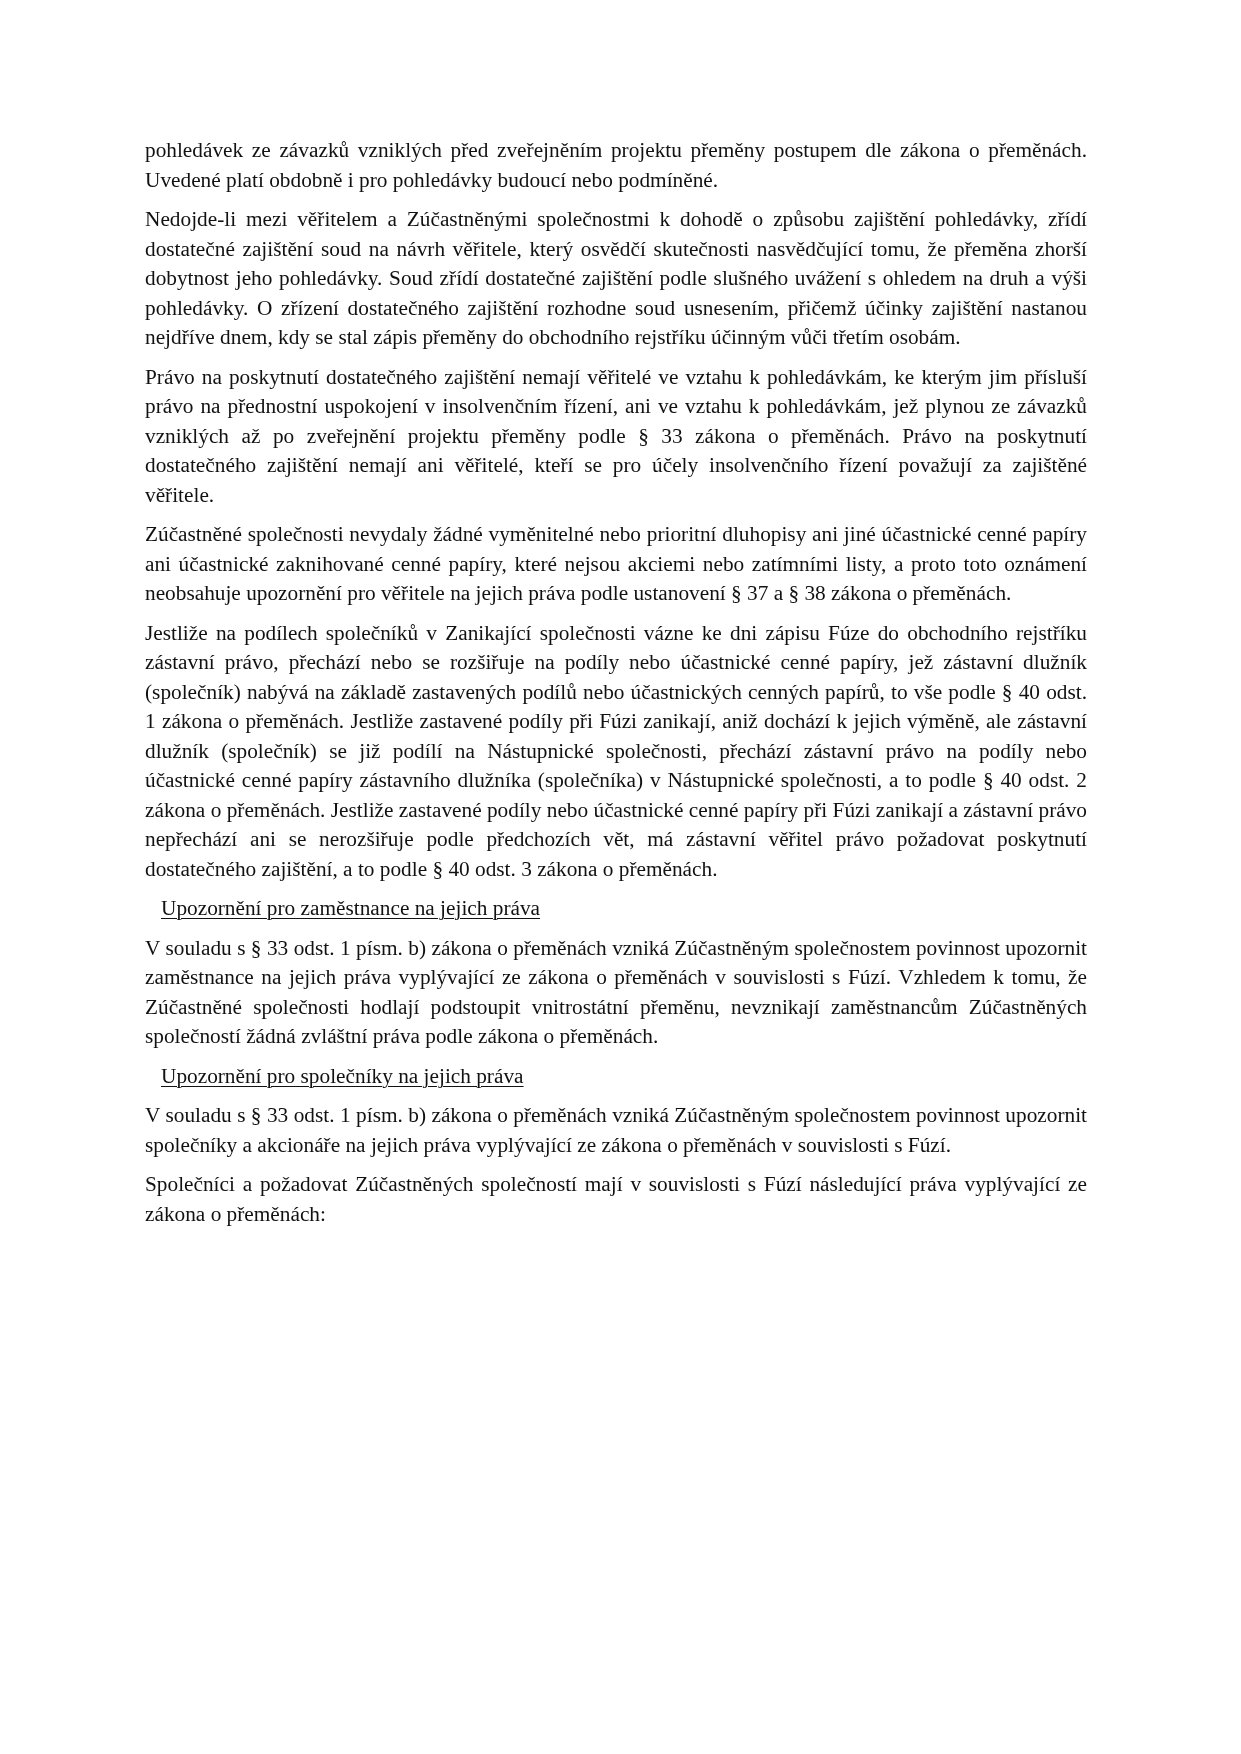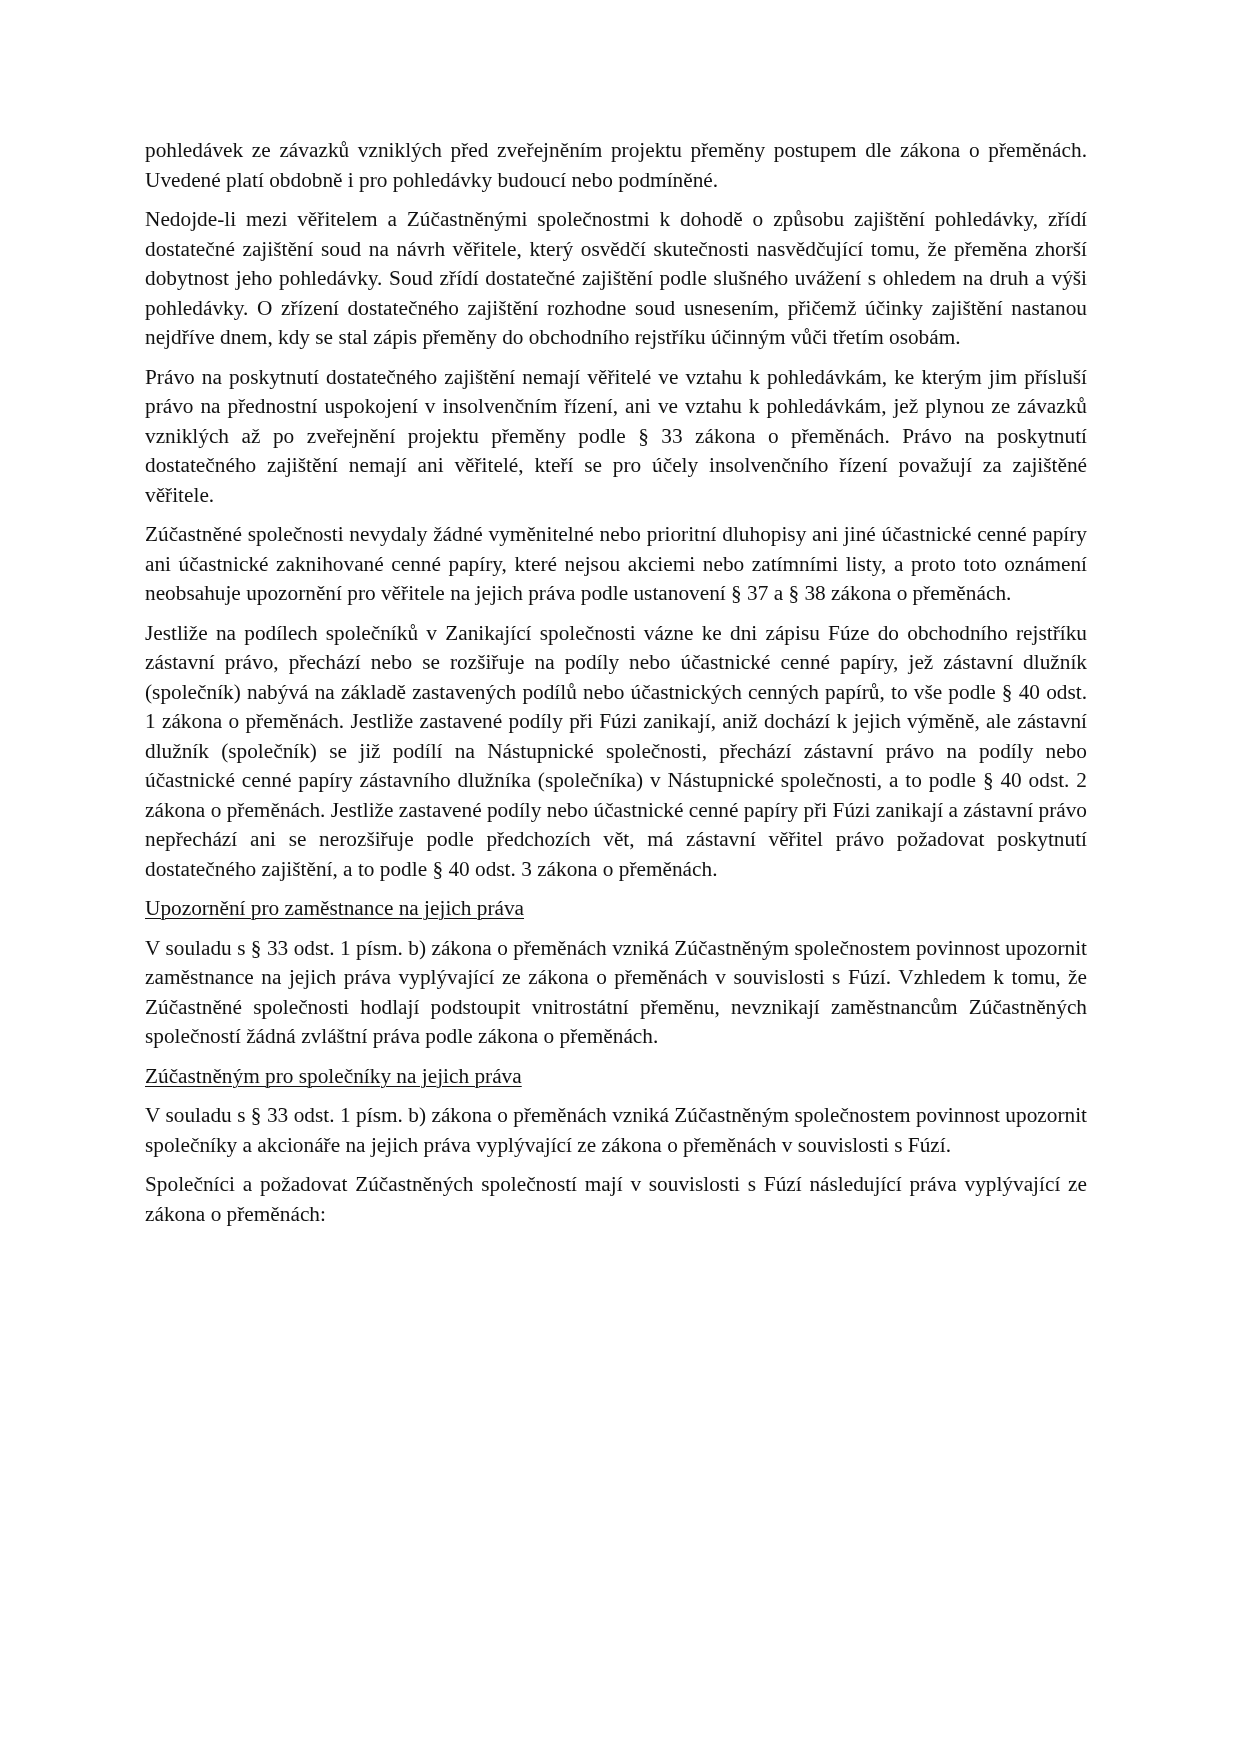--- a/index.html
+++ b/index.html
@@ -22,21 +22,21 @@
       font-size: 21.3px;
       line-height: 29.5px;
       color: #111111;
     }
     .page p {
       margin: 0 0 10px 0;
       text-align: justify;
       text-justify: inter-word;
     }
     .page h2 {
-      margin: 0 0 10px 0;
+      margin: 0 0 10px 16px;
       font-size: 21.3px;
       font-weight: normal;
       text-decoration: underline;
       text-underline-offset: 3px;
       text-decoration-thickness: 1px;
       line-height: 29.5px;
     }
   </style>
 </head>
 <body>
@@ -44,16 +44,16 @@
 <div class="page">
   <p>pohledávek ze závazků vzniklých před zveřejněním projektu přeměny postupem dle zákona o přeměnách. Uvedené platí obdobně i pro pohledávky budoucí nebo podmíněné.</p>
   <p>Nedojde-li mezi věřitelem a Zúčastněnými společnostmi k dohodě o způsobu zajištění pohledávky, zřídí dostatečné zajištění soud na návrh věřitele, který osvědčí skutečnosti nasvědčující tomu, že přeměna zhorší dobytnost jeho pohledávky. Soud zřídí dostatečné zajištění podle slušného uvážení s ohledem na druh a výši pohledávky. O zřízení dostatečného zajištění rozhodne soud usnesením, přičemž účinky zajištění nastanou nejdříve dnem, kdy se stal zápis přeměny do obchodního rejstříku účinným vůči třetím osobám.</p>
   <p>Právo na poskytnutí dostatečného zajištění nemají věřitelé ve vztahu k pohledávkám, ke kterým jim přísluší právo na přednostní uspokojení v insolvenčním řízení, ani ve vztahu k pohledávkám, jež plynou ze závazků vzniklých až po zveřejnění projektu přeměny podle § 33 zákona o přeměnách. Právo na poskytnutí dostatečného zajištění nemají ani věřitelé, kteří se pro účely insolvenčního řízení považují za zajištěné věřitele.</p>
   <p>Zúčastněné společnosti nevydaly žádné vyměnitelné nebo prioritní dluhopisy ani jiné účastnické cenné papíry ani účastnické zaknihované cenné papíry, které nejsou akciemi nebo zatímními listy,  a proto toto oznámení neobsahuje upozornění pro věřitele na jejich práva podle ustanovení § 37 a § 38 zákona o přeměnách.</p>
   <p>Jestliže na podílech společníků v Zanikající společnosti vázne ke dni zápisu Fúze do obchodního rejstříku zástavní právo, přechází nebo se rozšiřuje na podíly nebo účastnické cenné papíry, jež zástavní dlužník (společník) nabývá na základě zastavených podílů nebo účastnických cenných papírů, to vše podle § 40 odst. 1 zákona o přeměnách. Jestliže zastavené podíly při Fúzi zanikají, aniž dochází k jejich výměně, ale zástavní dlužník (společník) se již podílí na Nástupnické společnosti, přechází zástavní právo na podíly nebo účastnické cenné papíry zástavního dlužníka (společníka) v Nástupnické společnosti, a to podle § 40 odst. 2 zákona o přeměnách. Jestliže zastavené podíly nebo účastnické cenné papíry při Fúzi zanikají a zástavní právo nepřechází ani se nerozšiřuje podle předchozích vět, má zástavní věřitel právo požadovat poskytnutí dostatečného zajištění, a to podle § 40 odst. 3 zákona o přeměnách.</p>
 
   <h2>Upozornění pro zaměstnance na jejich práva</h2>
   <p>V souladu s § 33 odst. 1 písm. b) zákona o přeměnách vzniká Zúčastněným společnostem povinnost upozornit zaměstnance na jejich práva vyplývající ze zákona o přeměnách v souvislosti s Fúzí. Vzhledem k tomu, že Zúčastněné společnosti hodlají podstoupit vnitrostátní přeměnu, nevznikají zaměstnancům Zúčastněných společností žádná zvláštní práva podle zákona o přeměnách.</p>
 
-  <h2>Zúčastněným pro společníky na jejich práva</h2>
+  <h2>Upozornění pro společníky na jejich práva</h2>
   <p>V souladu s § 33 odst. 1 písm. b) zákona o přeměnách vzniká Zúčastněným společnostem povinnost upozornit společníky a akcionáře  na jejich práva vyplývající ze zákona o přeměnách v souvislosti s Fúzí.</p>
   <p>Společníci a požadovat Zúčastněných společností mají v souvislosti s Fúzí následující práva vyplývající ze zákona o přeměnách:</p>
 </div>
 
 </body></html>

